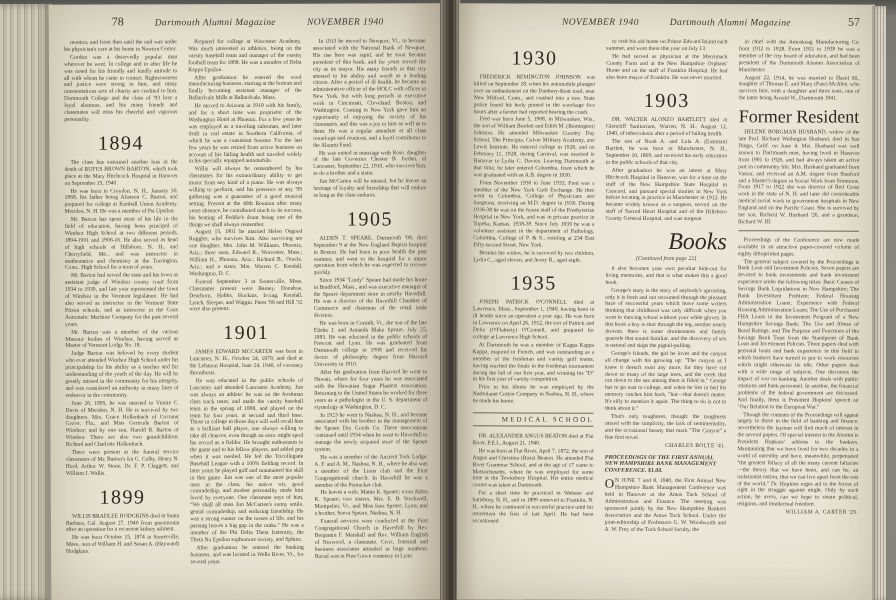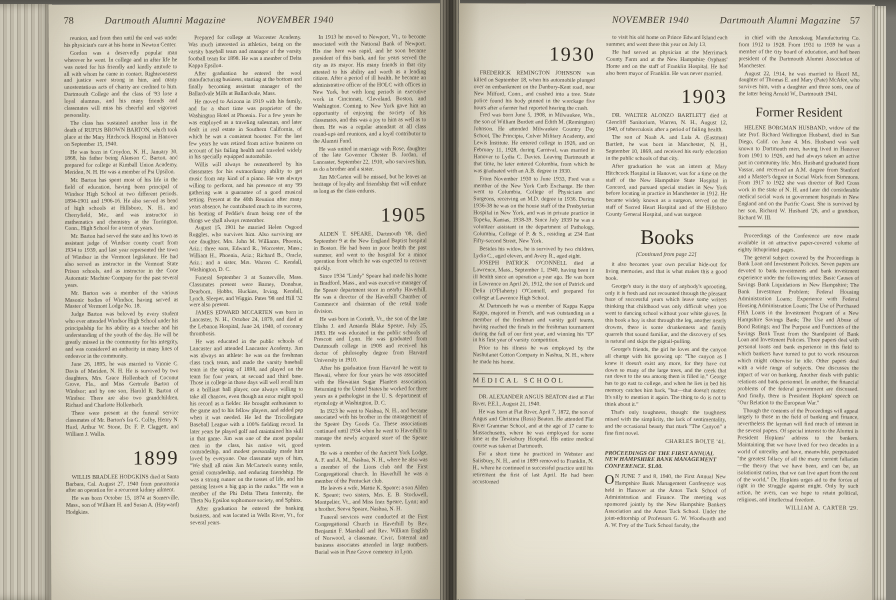--- a/index.html
+++ b/index.html
@@ -34,41 +34,41 @@
   .right-page{
     left:458px;width:416px;transform:rotate(0.2deg);
     background:linear-gradient(90deg,#c9c2ae 0%,#e4dfcf 5%,#ece7d8 45%,#e9e4d5 100%);
   }
   .page-inner{padding:10px 15px 0 15px;}
   .page-header{
     display:flex;align-items:baseline;gap:9px;
     font-size:9.5px;color:#3d382e;margin-bottom:9px;white-space:nowrap;
   }
   .page-header .mag-title,.page-header .issue{font-style:italic;letter-spacing:.4px;margin-left:22px;}
-  .page-header .pagenum{font-style:normal;font-size:10px;}
+  .page-header .pagenum{font-style:normal;font-size:12px;margin-left:48px;}
   .right-page .page-header{justify-content:flex-end;}
   .columns{display:flex;gap:11px;height:552px;overflow:hidden;}
   .col{
     flex:1 1 0;min-width:0;overflow:hidden;text-align:justify;
     font-size:5.6px;line-height:6.9px;color:#453f34;
   }
   .para{margin:0 0 1px 0;text-indent:6px;}
   .year-heading{
-    font-size:20px;line-height:22px;text-align:right;letter-spacing:1.5px;
+    font-size:20px;line-height:22px;text-align:center;letter-spacing:1.5px;
     margin:9px 0 5px 0;color:#2f2a22;text-indent:0;
   }
   .display-heading{
-    font-size:13px;line-height:16px;text-align:center;margin:7px 0 4px 0;color:#2f2a22;text-indent:0;
+    font-size:18px;line-height:16px;text-align:center;margin:7px 0 4px 0;color:#2f2a22;text-indent:0;
   }
   .ruled-heading{
-    text-align:left;font-size:7px;letter-spacing:2.2px;color:#3c372e;
+    text-align:right;font-size:7px;letter-spacing:2.2px;color:#3c372e;
     border-top:1px solid #6f685a;border-bottom:1px solid #6f685a;
     padding:2.5px 0;margin:8px 0 6px 0;text-indent:0;
   }
-  .books-heading{font-size:21px;line-height:23px;color:#2f2a22;margin:8px 0 2px 2px;text-indent:0;text-align:center;}
+  .books-heading{font-size:24px;line-height:23px;font-style:italic;color:#2f2a22;margin:8px 0 2px 2px;text-indent:0;text-align:right;}
   .books-sub{font-style:italic;text-align:center;font-size:5.8px;margin-bottom:3px;text-indent:0;}
   .signature{text-align:right;letter-spacing:.4px;margin:1px 0 3px 0;text-indent:0;}
   .italic-title{font-style:italic;font-weight:bold;font-size:5.9px;margin:5px 0 3px 0;text-indent:0;text-align:left;}
   .rule{border-top:1px solid #6f685a;margin:5px 0 5px 0;height:0;}
   .dropcap{text-indent:0;}
   .dropcap::first-letter{
     font-size:13px;float:left;line-height:11px;padding:1px 1px 0 0;color:#2f2a22;
   }
 </style>
 </head>
@@ -81,39 +81,41 @@
     <div class="page-inner">
       <div class="page-header">
         <span class="pagenum">78</span>
         <span class="mag-title">Dartmouth Alumni Magazine</span>
         <span class="issue">NOVEMBER 1940</span>
       </div>
       <div class="columns">
           <div class="col">
             <div class="para">reunion, and from then until the end was under his physician's care at his home in Newton Center.</div>
             <div class="para">Gordon was a deservedly popular man wherever he went. In college and in after life he was noted for his friendly and kindly attitude to all with whom he came in contact. Righteousness and justice were strong in him, and many unostentatious acts of charity are credited to him. Dartmouth College and the class of '93 lose a loyal alumnus, and his many friends and classmates will miss his cheerful and vigorous personality.</div>
+            <div class="year-heading">1894</div>
             <div class="para">The class has sustained another loss in the death of RUFUS BROWN BARTON, which took place at the Mary Hitchcock Hospital in Hanover on September 15, 1940.</div>
             <div class="para">He was born in Croydon, N. H., January 30, 1868, his father being Alanson C. Barton, and prepared for college at Kimball Union Academy, Meriden, N. H. He was a member of Psi Upsilon.</div>
             <div class="para">Mr. Barton has spent most of his life in the field of education, having been principal of Windsor High School at two different periods, 1894-1901 and 1906-16. He also served as head of high schools at Hillsboro, N. H., and Cherryfield, Me., and was instructor in mathematics and chemistry at the Torrington, Conn., High School for a term of years.</div>
             <div class="para">Mr. Barton had served the state and his town as assistant judge of Windsor county court from 1934 to 1939, and last year represented the town of Windsor in the Vermont legislature. He had also served as instructor in the Vermont State Prison schools, and as instructor in the Cone Automatic Machine Company for the past several years.</div>
             <div class="para">Mr. Barton was a member of the various Masonic bodies of Windsor, having served as Master of Vermont Lodge No. 18.</div>
             <div class="para">Judge Barton was beloved by every student who ever attended Windsor High School under his principalship for his ability as a teacher and his understanding of the youth of the day. He will be greatly missed in the community for his integrity, and was considered an authority in many lines of endeavor in the community.</div>
             <div class="para">June 26, 1895, he was married to Vinnie C. Davis of Meriden, N. H. He is survived by two daughters, Mrs. Grace Hollenbach of Coconut Grove, Fla., and Miss Gertrude Barton of Windsor; and by one son, Harold R. Barton of Windsor. There are also two grandchildren, Richard and Charlotte Hollenbach.</div>
             <div class="para">There were present at the funeral service classmates of Mr. Barton's Ira G. Colby, Henry N. Hurd, Arthur W. Stone, Dr. F. P. Claggett, and William J. Wallis.</div>
             <div class="year-heading">1899</div>
             <div class="para">WILLIS BRADLEE HODGKINS died at Santa Barbara, Cal. August 27, 1940 from pneumonia after an operation for a recurrent kidney ailment.</div>
             <div class="para">He was born October 15, 1874 at Somerville, Mass., son of William H. and Susan A. (Hayward) Hodgkins.</div>
           </div>
           <div class="col">
             <div class="para">Prepared for college at Worcester Academy. Was much interested in athletics, being on the varsity baseball team and manager of the varsity football team for 1898. He was a member of Delta Kappa Epsilon.</div>
             <div class="para">After graduation he entered the wool manufacturing business, starting at the bottom and finally becoming assistant manager of the Ballardvale Mills at Ballardvale, Mass.</div>
             <div class="para">He moved to Arizona in 1919 with his family, and for a short time was proprietor of the Washington Hotel at Phoenix. For a few years he was employed as a traveling salesman, and later dealt in real estate in Southern California, of which he was a consistent booster. For the last few years he was retired from active business on account of his failing health and traveled widely in his specially equipped automobile.</div>
             <div class="para">Willis will always be remembered by his classmates for his extraordinary ability to get music from any kind of a piano. He was always willing to perform, and his presence at any '99 gathering was a guarantee of a good musical setting. Present at the 40th Reunion after many years absence, he contributed much to its success, his beating of Peddie's drum being one of the things we shall always remember.</div>
             <div class="para">August 15, 1901 he married Helen Osgood Ruggles, who survives him. Also surviving are one daughter, Mrs. John M. Williams, Phoenix, Ariz.; three sons, Edward R., Worcester, Mass.; William H., Phoenix, Ariz.; Richard B., Oracle, Ariz.; and a sister, Mrs. Warren C. Kendall, Washington, D. C.</div>
             <div class="para">Funeral September 3 at Somerville, Mass. Classmates present were Barney, Donahue, Dearborn, Hobbs, Huckins, Irving, Kendall, Lynch, Sleeper, and Wiggin. Pates '98 and Hill '32 were also present.</div>
+            <div class="year-heading">1901</div>
             <div class="para">JAMES EDWARD MCCARTEN was born in Lancaster, N. H., October 24, 1879, and died at the Lebanon Hospital, June 24, 1940, of coronary thrombosis.</div>
             <div class="para">He was educated in the public schools of Lancaster and attended Lancaster Academy. Jim was always an athlete: he was on the freshman class track team, and made the varsity baseball team in the spring of 1898, and played on the team for four years, at second and third base. Those in college in those days will well recall him as a brilliant ball player, one always willing to take all chances, even though an error might spoil his record as a fielder. He brought enthusiasm to the game and to his fellow players, and added pep when it was needed. He led the Tricollegiate Baseball League with a 100% fielding record. In later years he played golf and maintained his skill in that game. Jim was one of the most popular men in the class, his native wit, good comradeship, and modest personality made him loved by everyone. One classmate says of him, "We shall all miss Jim McCarten's sunny smile, genial comradeship, and enduring friendship. He was a strong runner on the tosses of life, and his passing leaves a big gap in the ranks." He was a member of the Phi Delta Theta fraternity, the Theta Nu Epsilon sophomore society, and Sphinx.</div>
             <div class="para">After graduation he entered the banking business, and was located in Wells River, Vt., for several years.</div>
           </div>
           <div class="col">
             <div class="para">In 1913 he moved to Newport, Vt., to become associated with the National Bank of Newport. His rise here was rapid, and he soon became president of this bank, and for years served the city as its mayor. His many friends in that city attested to his ability and worth as a leading citizen. After a period of ill health, he became an administrative officer of the HOLC with offices in New York, but with long periods in executive work in Cincinnati, Cleveland, Boston, and Washington. Coming to New York gave him an opportunity of enjoying the society of his classmates, and this was a joy to him as well as to them. He was a regular attendant at all class round-ups and reunions, and a loyal contributor to the Alumni Fund.</div>
             <div class="para">He was united in marriage with Rose, daughter of the late Governor Chester B. Jordan, of Lancaster, September 22, 1910, who survives him, as do a brother and a sister.</div>
             <div class="para">Jim McCarten will be missed, but he leaves an heritage of loyalty and friendship that will endure as long as the class endures.</div>
             <div class="year-heading">1905</div>
             <div class="para">ALDEN T. SPEARE, Dartmouth '08, died September 9 at the New England Baptist hospital in Boston. He had been in poor health the past summer, and went to the hospital for a minor operation from which he was expected to recover quickly.</div>
@@ -138,20 +140,21 @@
         <span class="mag-title">Dartmouth Alumni Magazine</span>
         <span class="pagenum">57</span>
       </div>
       <div class="columns">
           <div class="col">
             <div class="year-heading">1930</div>
             <div class="para">FREDERICK REMINGTON JOHNSON was killed on September 18, when his automobile plunged over an embankment on the Danbury-Kent road, near New Milford, Conn., and crashed into a tree. State police found his body pinned in the wreckage five hours after a farmer had reported hearing the crash.</div>
             <div class="para">Fred was born June 5, 1908, in Milwaukee, Wis., the son of William Burdett and Edith M. (Remington) Johnson. He attended Milwaukee Country Day School, The Principia, Culver Military Academy, and Lewis Institute. He entered college in 1926, and on February 11, 1928, during Carnival, was married in Hanover to Lydia C. Davies. Leaving Dartmouth at that time, he later entered Columbia, from which he was graduated with an A.B. degree in 1930.</div>
             <div class="para">From November 1930 to June 1933, Fred was a member of the New York Curb Exchange. He then went to Columbia, College of Physicians and Surgeons, receiving an M.D. degree in 1936. During 1936-38 he was on the house staff of the Presbyterian Hospital in New York, and was in private practice in Topeka, Kansas, 1938-39. Since July 1939 he was a volunteer assistant in the department of Pathology, Columbia, College of P. &amp; S., residing at 234 East Fifty-second Street, New York.</div>
             <div class="para">Besides his widow, he is survived by two children, Lydia C., aged eleven, and Avery R., aged eight.</div>
+            <div class="year-heading">1935</div>
             <div class="para">JOSEPH PATRICK O'CONNELL died at Lawrence, Mass., September 1, 1940, having been in ill health since an operation a year ago. He was born in Lawrence on April 26, 1912, the son of Patrick and Delia (O'Flaherty) O'Connell, and prepared for college at Lawrence High School.</div>
             <div class="para">At Dartmouth he was a member of Kappa Kappa Kappa, majored in French, and was outstanding as a member of the freshman and varsity golf teams, having reached the finals in the freshman tournament during the fall of our first year, and winning his "D" in his first year of varsity competition.</div>
             <div class="para">Prior to his illness he was employed by the Nashulanet Cotton Company in Nashua, N. H., where he made his home.</div>
             <div class="ruled-heading">MEDICAL SCHOOL</div>
             <div class="para">DR. ALEXANDER ANGUS BEATON died at Flat River, P.E.I., August 21, 1940.</div>
             <div class="para">He was born at Flat River, April 7, 1872, the son of Angus and Christina (Ross) Beaton. He attended Flat River Grammar School, and at the age of 17 came to Massachusetts, where he was employed for some time at the Tewksbury Hospital. His entire medical course was taken at Dartmouth.</div>
             <div class="para">For a short time he practiced in Webster and Salisbury, N. H., and in 1899 removed to Franklin, N. H., where he continued in successful practice until his retirement the first of last April. He had been accustomed</div>
           </div>
           <div class="col">
             <div class="para">to visit his old home on Prince Edward Island each summer, and went there this year on July 13.</div>

